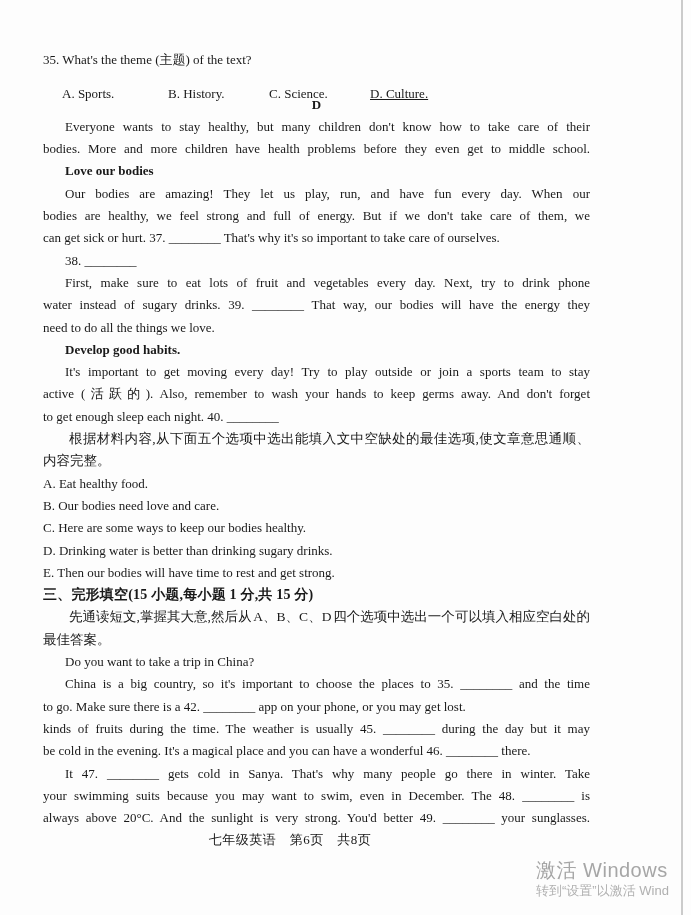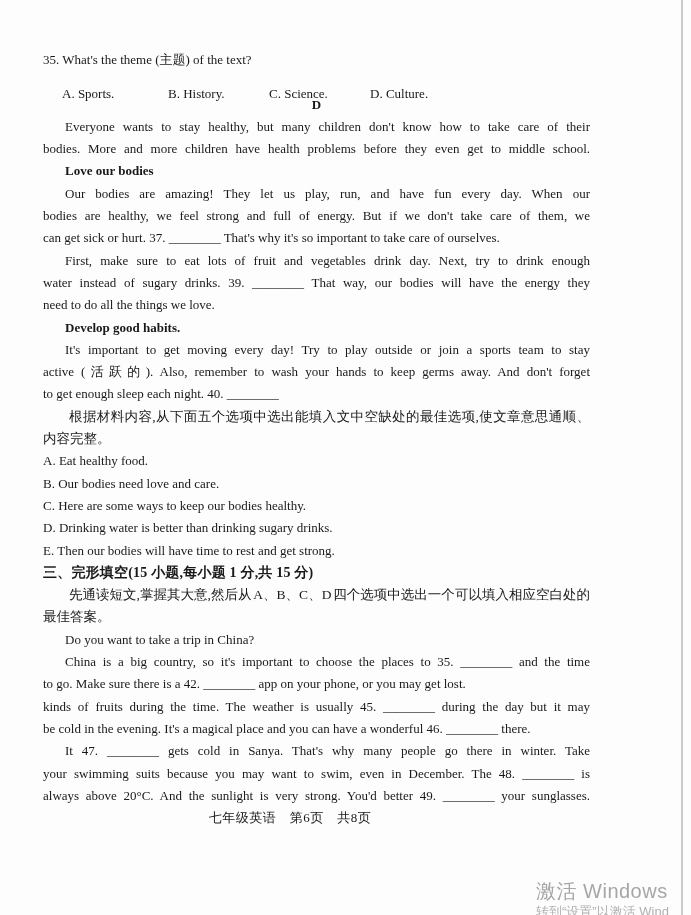--- a/index.html
+++ b/index.html
@@ -24,34 +24,33 @@
   .indent-cjk{text-indent:26px;}
   .b{font-weight:bold;}
   .center{text-align:center;}
   .heading3{font-size:14px;font-weight:bold;letter-spacing:0.2px;}
   .cjk{font-size:13.5px;}
   .options-row{position:relative;}
   .opt{position:absolute;top:12px;}
   .opt-a{left:19px;}
   .opt-b{left:125px;}
   .opt-c{left:226px;}
-  .opt-d{left:327px;}
+  .opt-d{left:327px;text-decoration:underline;}
   .footer-line{
     width:494px;text-align:center;font-size:13px;letter-spacing:0.5px;
   }
   .edge-line{
     position:absolute;top:0;left:681px;width:2px;height:915px;
     background:#cbcbcb;
   }
   .watermark{
     position:absolute;
     font-family:"Liberation Sans","DejaVu Sans",sans-serif;
     color:#a6a6a6;
     white-space:nowrap;
-    margin-top:21px;
   }
   .wm1{left:536px;top:857px;font-size:20px;letter-spacing:0.5px;}
   .wm2{left:536px;top:882px;font-size:13px;color:#b0b0b0;}
 </style>
 </head>
 <body>
 
 <div class="page">
   <div class="content">
 
@@ -69,22 +68,23 @@
     <div class="line indent j">Everyone wants to stay healthy, but many children don't know how to take care of their</div>
     <div class="line j">bodies. More and more children have health problems before they even get to middle school.</div>
 
 
     <div class="line indent b">Love our bodies</div>
 
     <div class="line indent j">Our bodies are amazing! They let us play, run, and have fun every day. When our</div>
     <div class="line j">bodies are healthy, we feel strong and full of energy. But if we don't take care of them, we</div>
     <div class="line">can get sick or hurt. 37. ________ That's why it's so important to take care of ourselves.</div>
 
+    <div class="line indent">38. ________</div>
 
-    <div class="line indent j">First, make sure to eat lots of fruit and vegetables drink day. Next, try to drink enough</div>
+    <div class="line indent j">First, make sure to eat lots of fruit and vegetables every day. Next, try to drink phone</div>
     <div class="line j">water instead of sugary drinks. 39. ________ That way, our bodies will have the energy they</div>
     <div class="line">need to do all the things we love.</div>
 
     <div class="line indent b">Develop good habits.</div>
 
     <div class="line indent j">It's important to get moving every day! Try to play outside or join a sports team to stay</div>
     <div class="line j">active (活跃的). Also, remember to wash your hands to keep germs away. And don't forget</div>
     <div class="line">to get enough sleep each night. 40. ________</div>
 
     <div class="line cjk indent-cjk j">根据材料内容,从下面五个选项中选出能填入文中空缺处的最佳选项,使文章意思通顺、</div>

